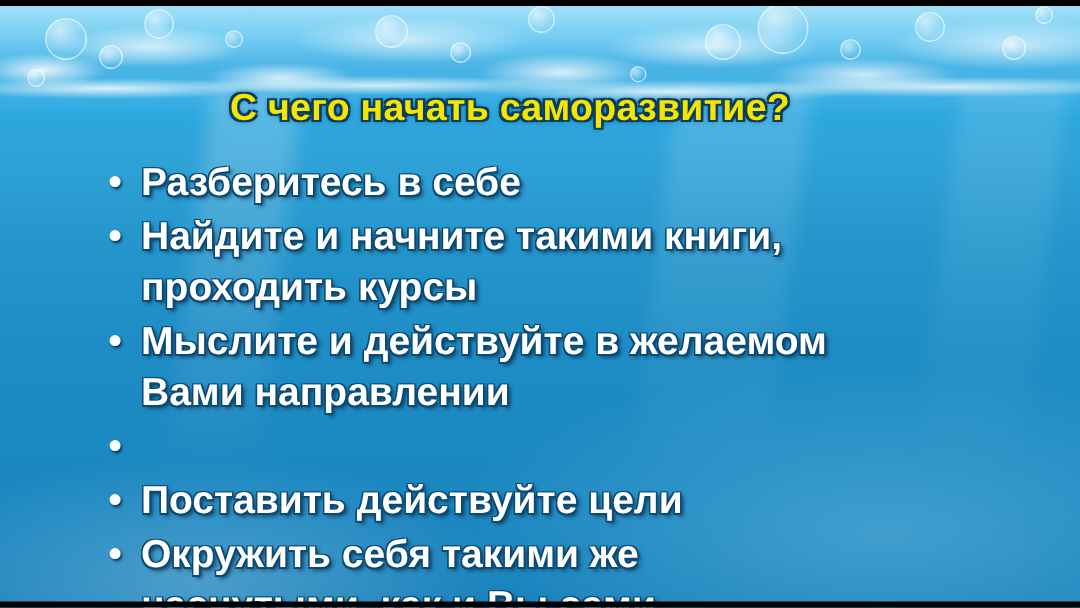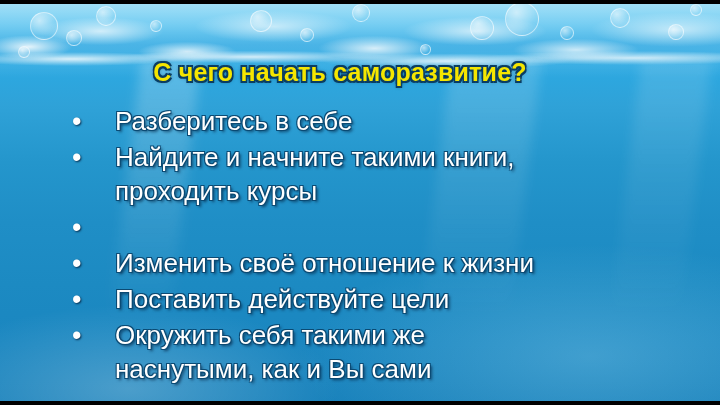--- a/index.html
+++ b/index.html
@@ -117,30 +117,29 @@
     flex: 0 0 auto;
     width: 22px;
     font-size: 27px;
     line-height: 34px;
     color: #ffffff;
     text-shadow: 1px 1px 2px rgba(0,30,60,.85);
   }
   .bullet-text {
     font-size: 26px;
     line-height: 34px;
-    font-weight: normal;
+    font-weight: bold;
     color: #ffffff;
     text-shadow:
       -1px -1px 0 #0b4a73,
        1px -1px 0 #0b4a73,
       -1px  1px 0 #0b4a73,
        1px  1px 0 #0b4a73,
        2px 2px 3px rgba(0,25,55,.75);
     white-space: pre-line;
-    margin-left: 21px;
   }
 
   
   .bar {
     position: absolute;
     left: 0; right: 0;
     background: #000;
     z-index: 5;
   }
   .bar-top { top: 0; height: 4px; }
@@ -183,24 +182,25 @@
         <span class="bullet-dot">•</span>
         <span class="bullet-text">Разберитесь в себе</span>
       </div>
       <div class="bullet-row">
         <span class="bullet-dot">•</span>
         <span class="bullet-text">Найдите и начните такими книги,
 проходить курсы</span>
       </div>
       <div class="bullet-row">
         <span class="bullet-dot">•</span>
-      </div>
-      <div class="bullet-row">
-        <span class="bullet-dot">•</span>
-        <span class="bullet-text">Изменить своё отношение к жизни</span>
+        <span class="bullet-text">Мыслите и действуйте в желаемом
+Вами направлении</span>
+      </div>
+      <div class="bullet-row">
+        <span class="bullet-dot">•</span>
       </div>
       <div class="bullet-row">
         <span class="bullet-dot">•</span>
         <span class="bullet-text">Поставить действуйте цели</span>
       </div>
       <div class="bullet-row">
         <span class="bullet-dot">•</span>
         <span class="bullet-text">Окружить себя такими же
 нacнутыми, как и Вы сами</span>
       </div>

